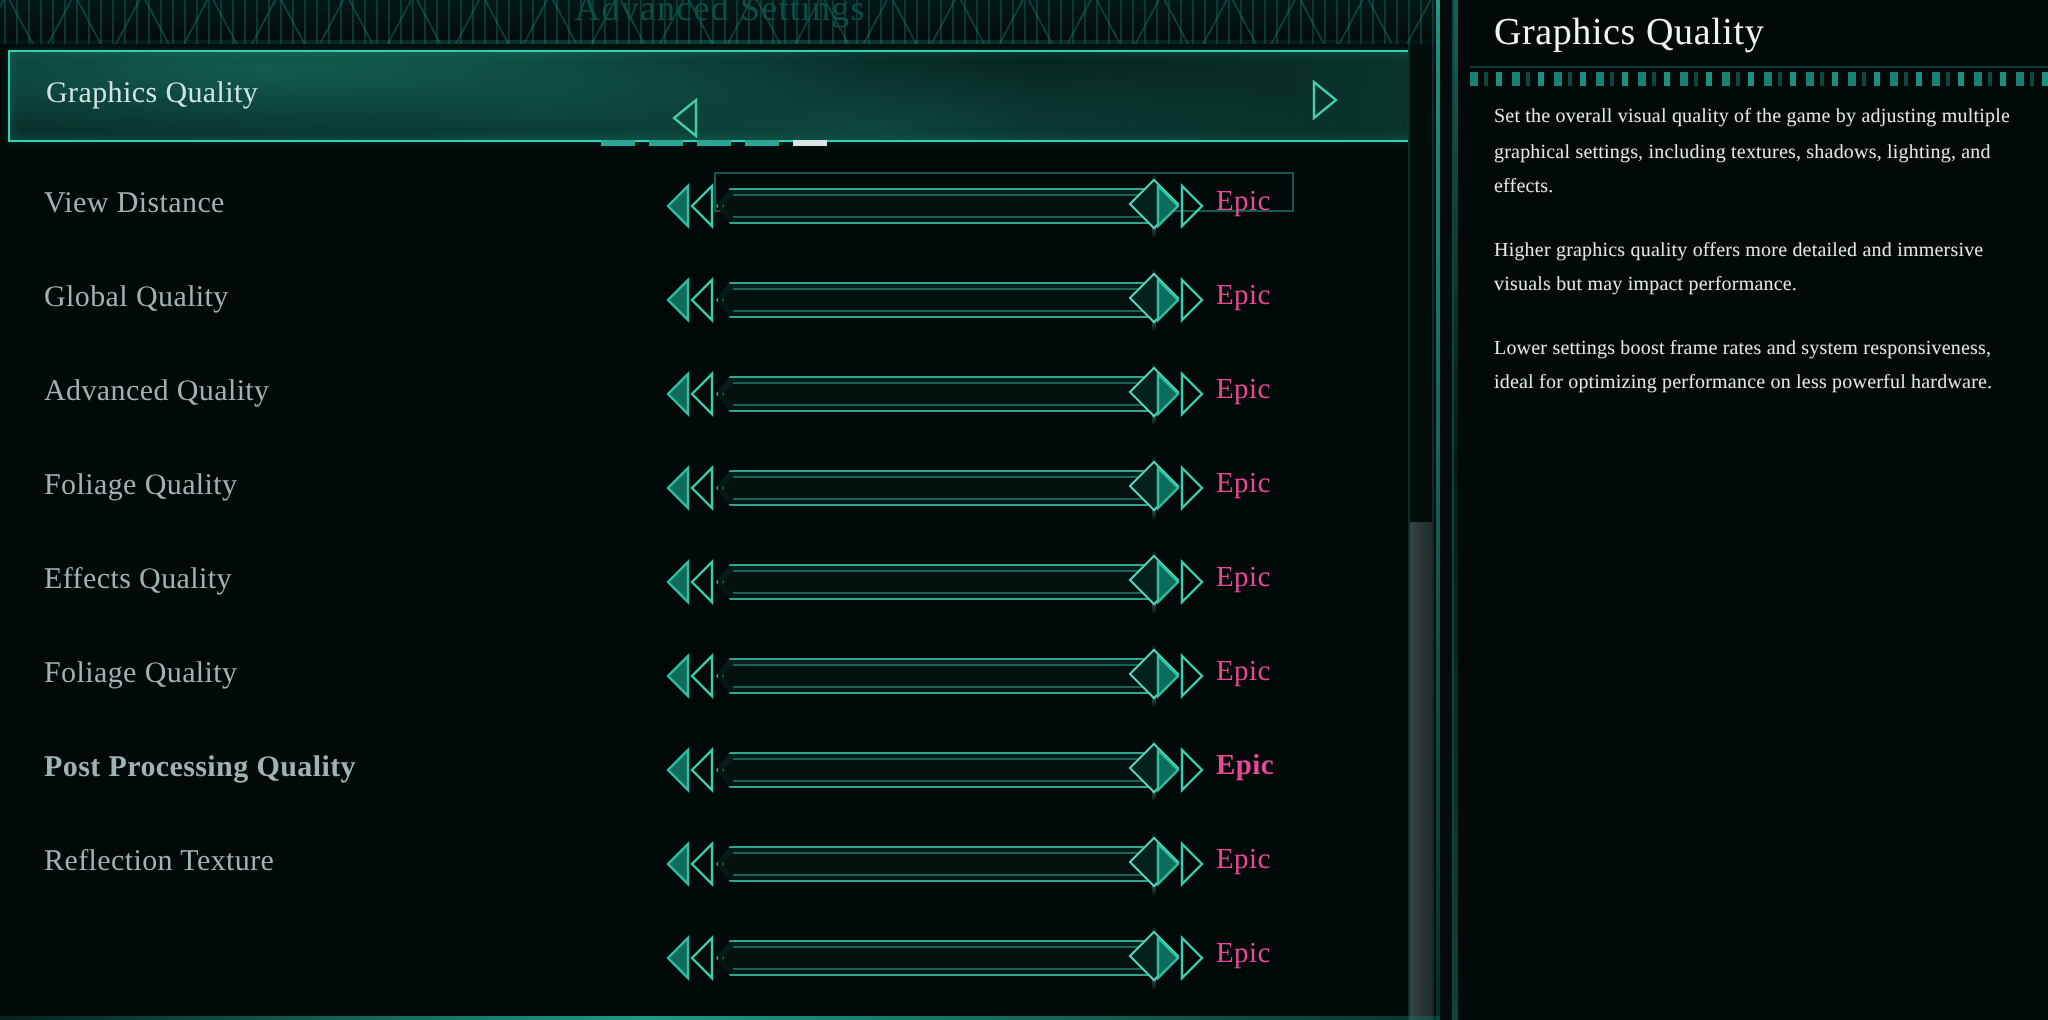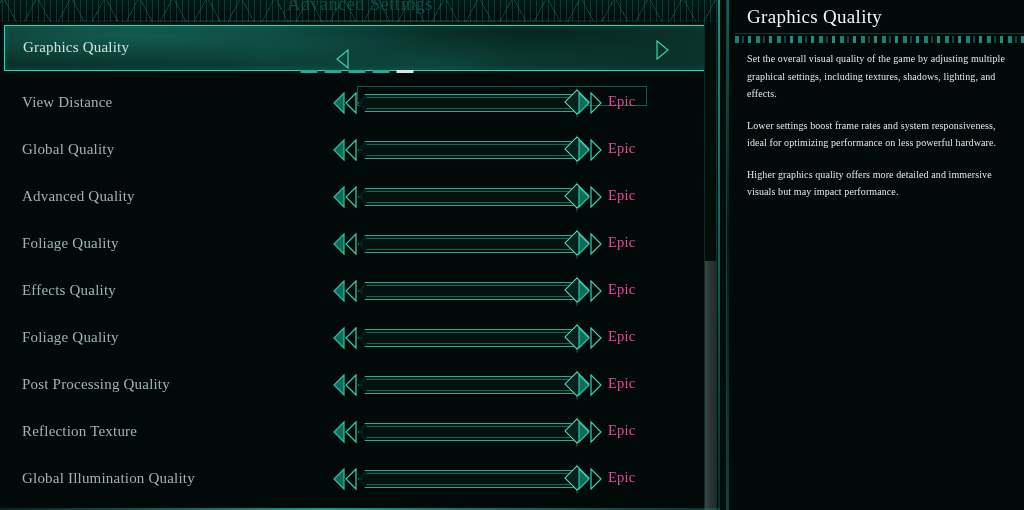--- a/index.html
+++ b/index.html
@@ -372,21 +372,21 @@
             <div class="diamond"></div>
           </div>
           <span class="chev chev-right">
             <svg width="26" height="24" viewBox="0 0 26 24">
               <polygon points="2,2 2,22 12,12" fill="#0d6c5c" stroke="#2fbfa2" stroke-width="1.2"></polygon>
               <polygon points="14,2 14,22 24,12" fill="none" stroke="#39cfae" stroke-width="1.2"></polygon>
             </svg>
           </span>
           <span class="value-label">Epic</span>
         </div>
-        <div class="slider-row" style="top: 340px;">
+        <div class="slider-row" style="top: 340px; font-weight: bold;">
           <span class="slider-label">Post Processing Quality</span>
           <span class="chev chev-left">
             <svg width="26" height="24" viewBox="0 0 26 24">
               <polygon points="12,2 12,22 2,12" fill="#0d6c5c" stroke="#2fbfa2" stroke-width="1.2"></polygon>
               <polygon points="24,2 24,22 14,12" fill="none" stroke="#39cfae" stroke-width="1.2"></polygon>
             </svg>
           </span>
           <div class="track">
             <div class="outer"></div>
             <div class="inner"></div>
@@ -421,21 +421,20 @@
           </div>
           <span class="chev chev-right">
             <svg width="26" height="24" viewBox="0 0 26 24">
               <polygon points="2,2 2,22 12,12" fill="#0d6c5c" stroke="#2fbfa2" stroke-width="1.2"></polygon>
               <polygon points="14,2 14,22 24,12" fill="none" stroke="#39cfae" stroke-width="1.2"></polygon>
             </svg>
           </span>
           <span class="value-label">Epic</span>
         </div>
         <div class="slider-row" style="top: 434px;">
-          <span class="slider-label">Global Illumination Quality</span>
           <span class="chev chev-left">
             <svg width="26" height="24" viewBox="0 0 26 24">
               <polygon points="12,2 12,22 2,12" fill="#0d6c5c" stroke="#2fbfa2" stroke-width="1.2"></polygon>
               <polygon points="24,2 24,22 14,12" fill="none" stroke="#39cfae" stroke-width="1.2"></polygon>
             </svg>
           </span>
           <div class="track">
             <div class="outer"></div>
             <div class="inner"></div>
           </div>
@@ -463,18 +462,18 @@
   <div id="panel-edge"></div>
   <div id="bottom-rule"></div>
 
   <div id="info-panel">
     <div id="info-left-accent"></div>
     <div id="info-title">Graphics Quality</div>
     <div id="info-title-rule"></div>
     <div id="info-divider"></div>
     <div id="info-body">
         <p>Set the overall visual quality of the game by adjusting multiple graphical settings, including textures, shadows, lighting, and effects.</p>
+        <p>Higher graphics quality offers more detailed and immersive visuals but may impact performance.</p>
         <p>Lower settings boost frame rates and system responsiveness, ideal for optimizing performance on less powerful hardware.</p>
-        <p>Higher graphics quality offers more detailed and immersive visuals but may impact performance.</p>
       </div>
   </div>
 
 </div>
 
 </body></html>

